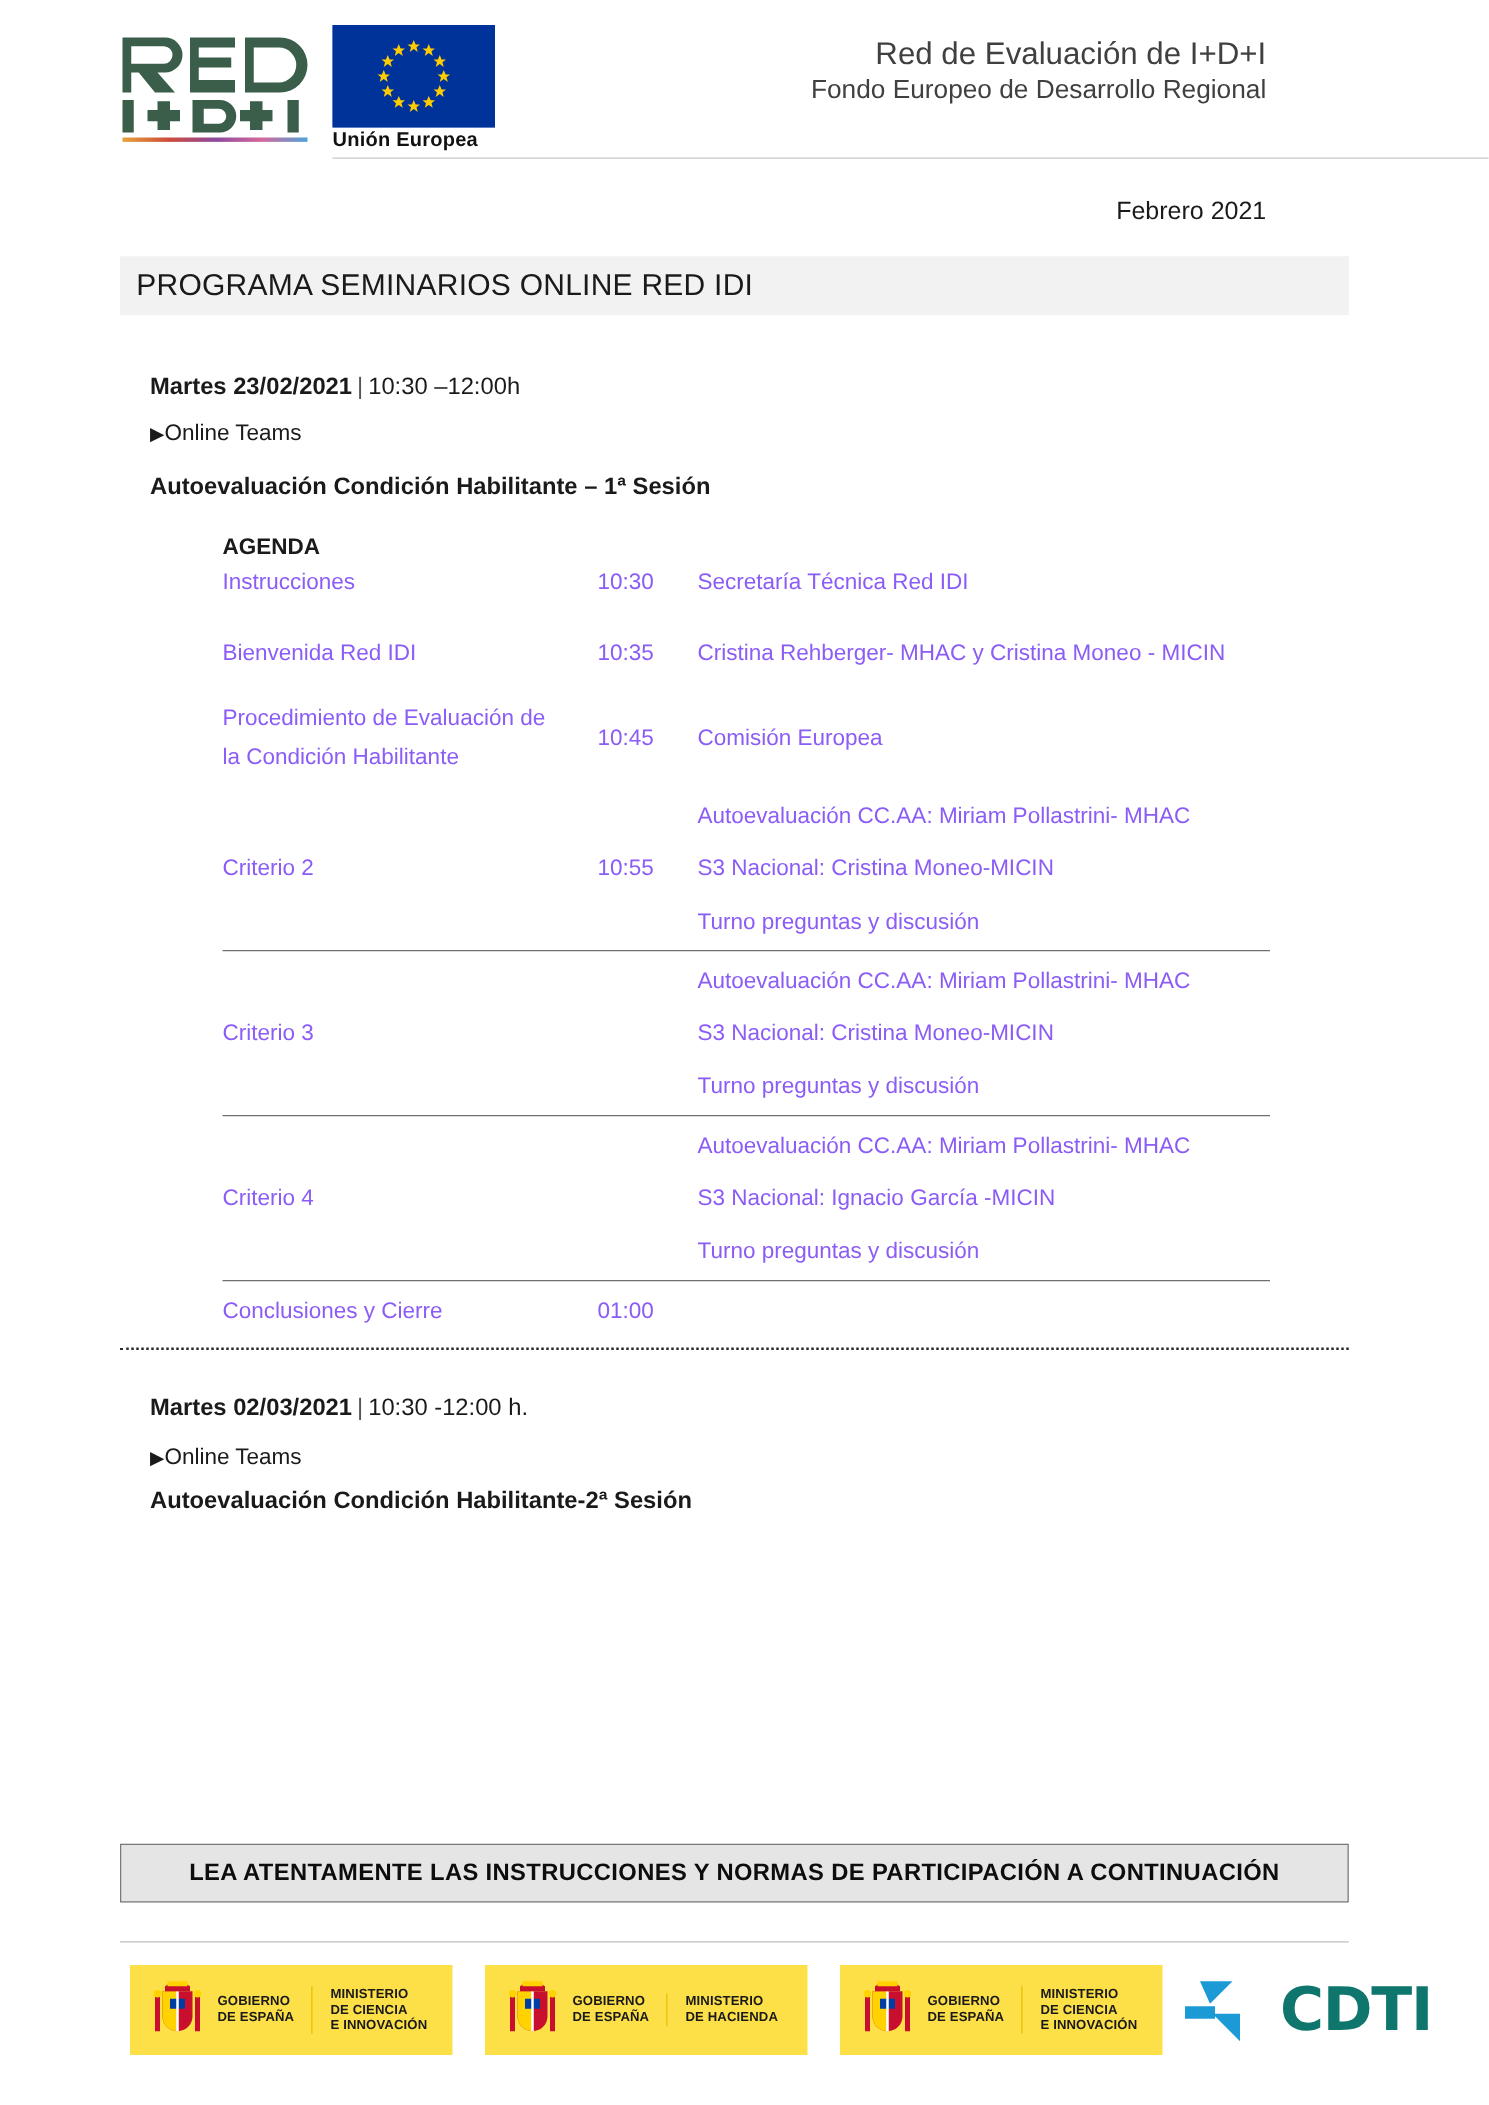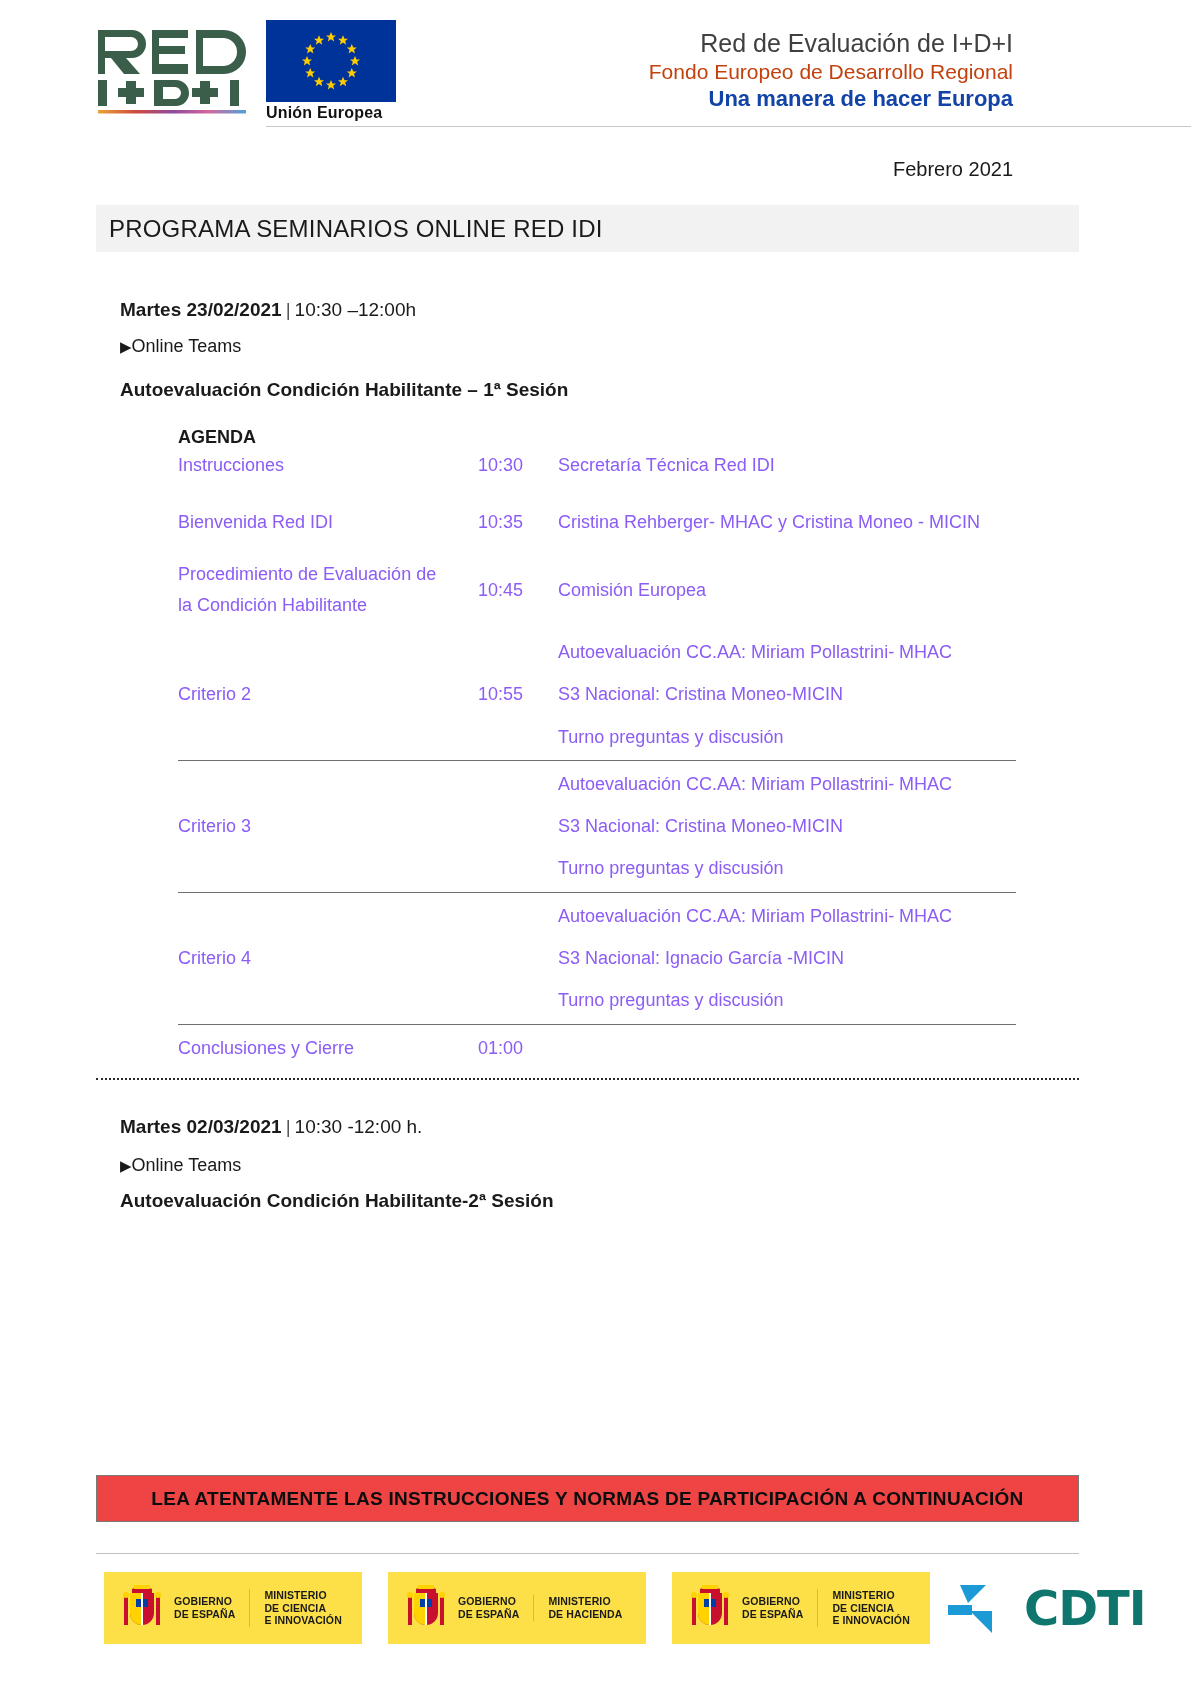--- a/index.html
+++ b/index.html
@@ -65,21 +65,21 @@
     width: 520px;
   }
   .ht-line1 {
     font-size: 25px;
     color: #404040;
     line-height: 1.22;
     white-space: nowrap;
   }
   .ht-line2 {
     font-size: 21px;
-    color: #c2410c;
+    color: #404040;
     line-height: 1.25;
     white-space: nowrap;
   }
   .ht-line3 {
     font-size: 22px;
     font-weight: bold;
     color: #1243a6;
     line-height: 1.28;
     white-space: nowrap;
   }
@@ -208,21 +208,21 @@
   .session2 .session-mode { margin-top: 10px; }
   .session2 .session-title { margin-top: 8px; }
 
   
   .notice-box {
     position: absolute;
     left: 96px;
     top: 1475px;
     width: 983px;
     height: 47px;
-    background: #ef4444;
+    background: #e5e5e5;
     border: 1px solid #7a7a7a;
     box-sizing: border-box;
     display: flex;
     align-items: center;
     justify-content: center;
   }
   .notice-text {
     font-size: 19px;
     font-weight: bold;
     color: #0d0d0d;
@@ -393,21 +393,20 @@
             </g>
           </g>
         </svg>
       </div>
       <div class="eu-caption">Unión Europea</div>
     </div>
 
     <div class="header-text">
       <div class="ht-line1">Red de Evaluación de I+D+I</div>
       <div class="ht-line2">Fondo Europeo de Desarrollo Regional</div>
-      <div class="ht-line3">Una manera de hacer Europa</div>
     </div>
 
     <div class="header-rule"></div>
   </div>
 
   <div class="doc-date">Febrero 2021</div>
 
   <div class="title-bar">
     <span class="title-bar-text">PROGRAMA SEMINARIOS ONLINE RED IDI</span>
   </div>

